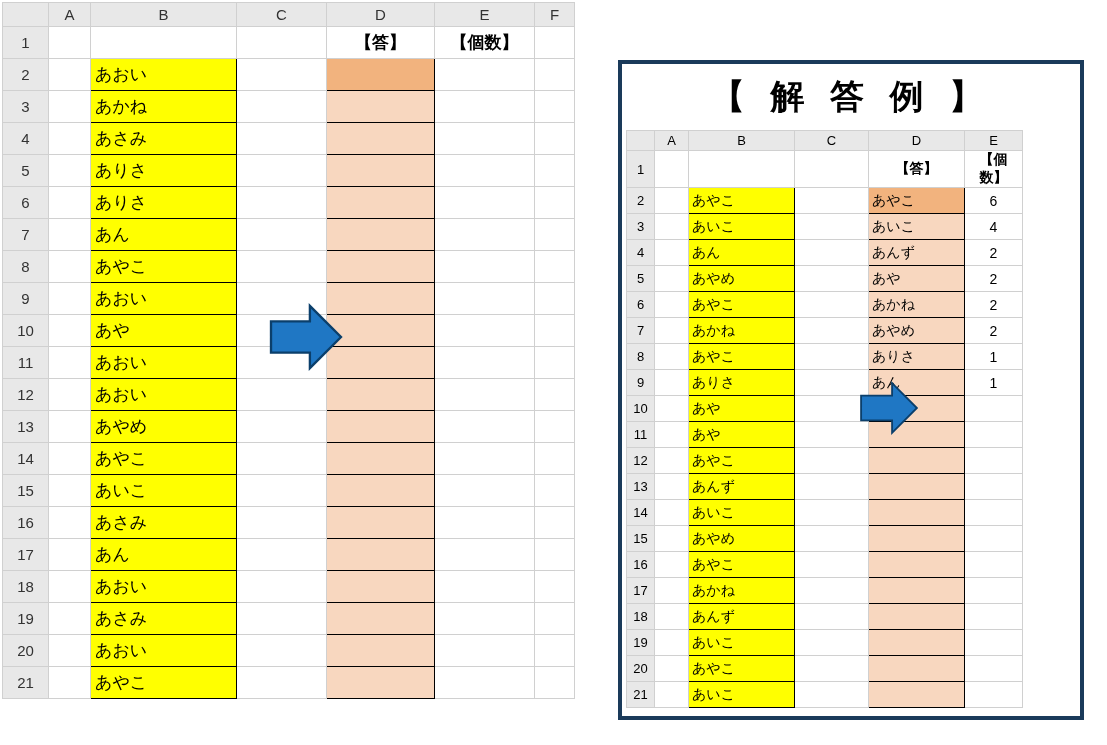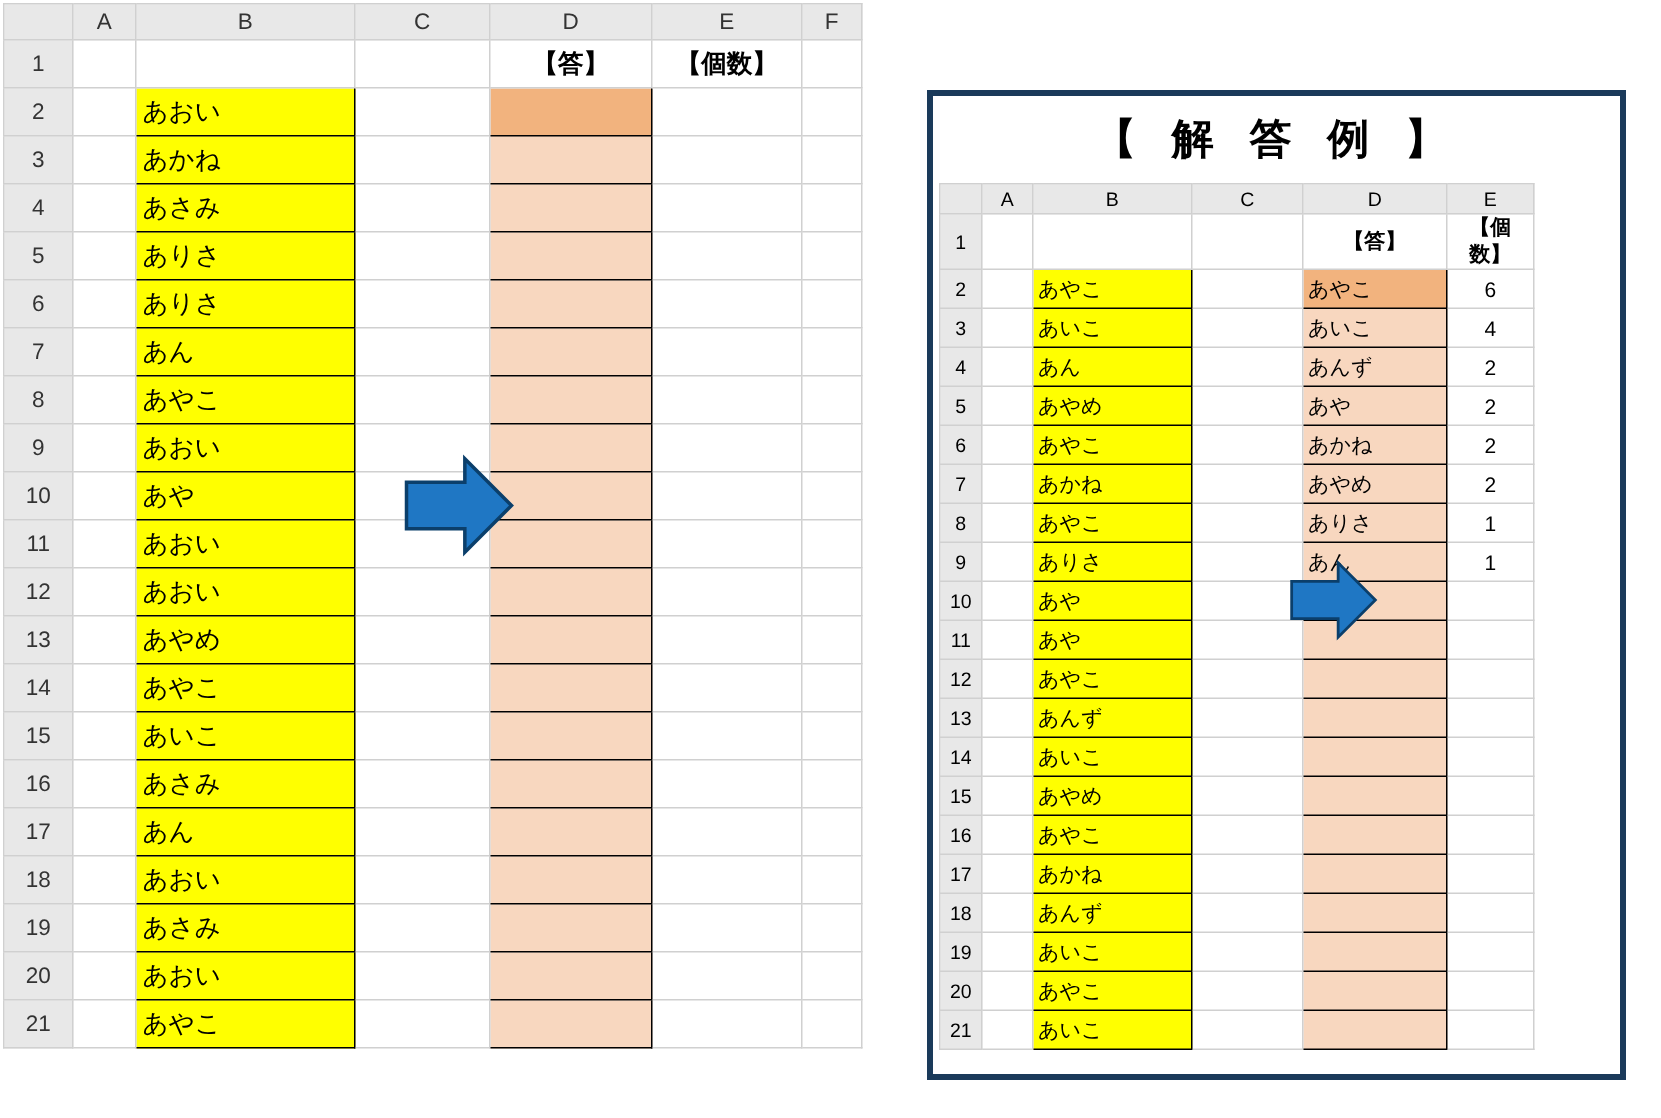--- a/index.html
+++ b/index.html
@@ -85,21 +85,21 @@
     top: 60px;
     width: 466px;
     height: 660px;
     border: 4px solid #1a3a5a;
     background: #fff;
     box-sizing: border-box;
     padding: 6px 4px 4px 4px;
   }
   #panel-title {
     text-align: center;
-    font-size: 28px;
+    font-size: 34px;
     font-weight: bold;
     letter-spacing: 8px;
     margin: 4px 0 10px 0;
   }
   #panel-sheet {
     border-collapse: collapse;
     table-layout: fixed;
   }
   #panel-sheet th, #panel-sheet td {
     border: 1px solid #d0d0d0;

